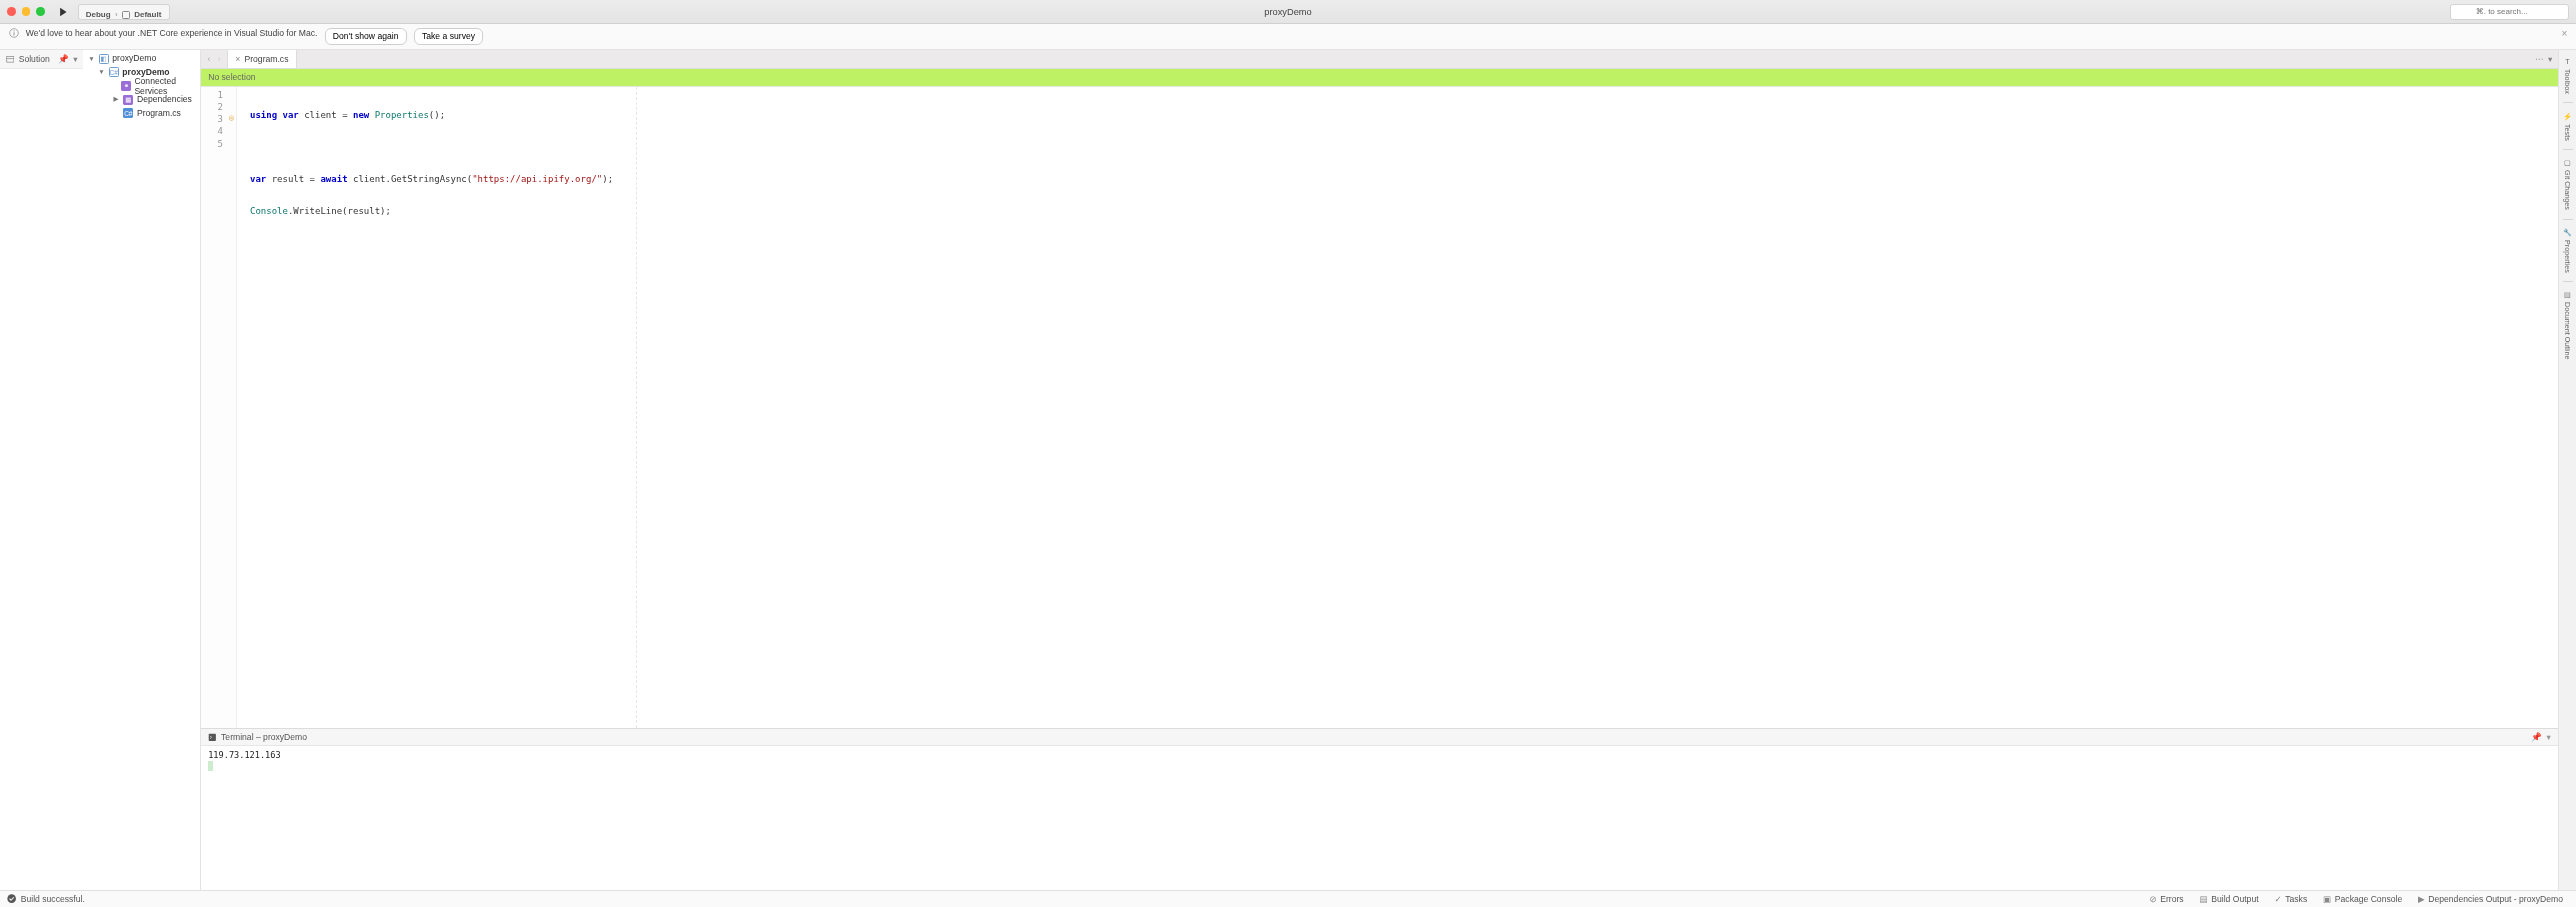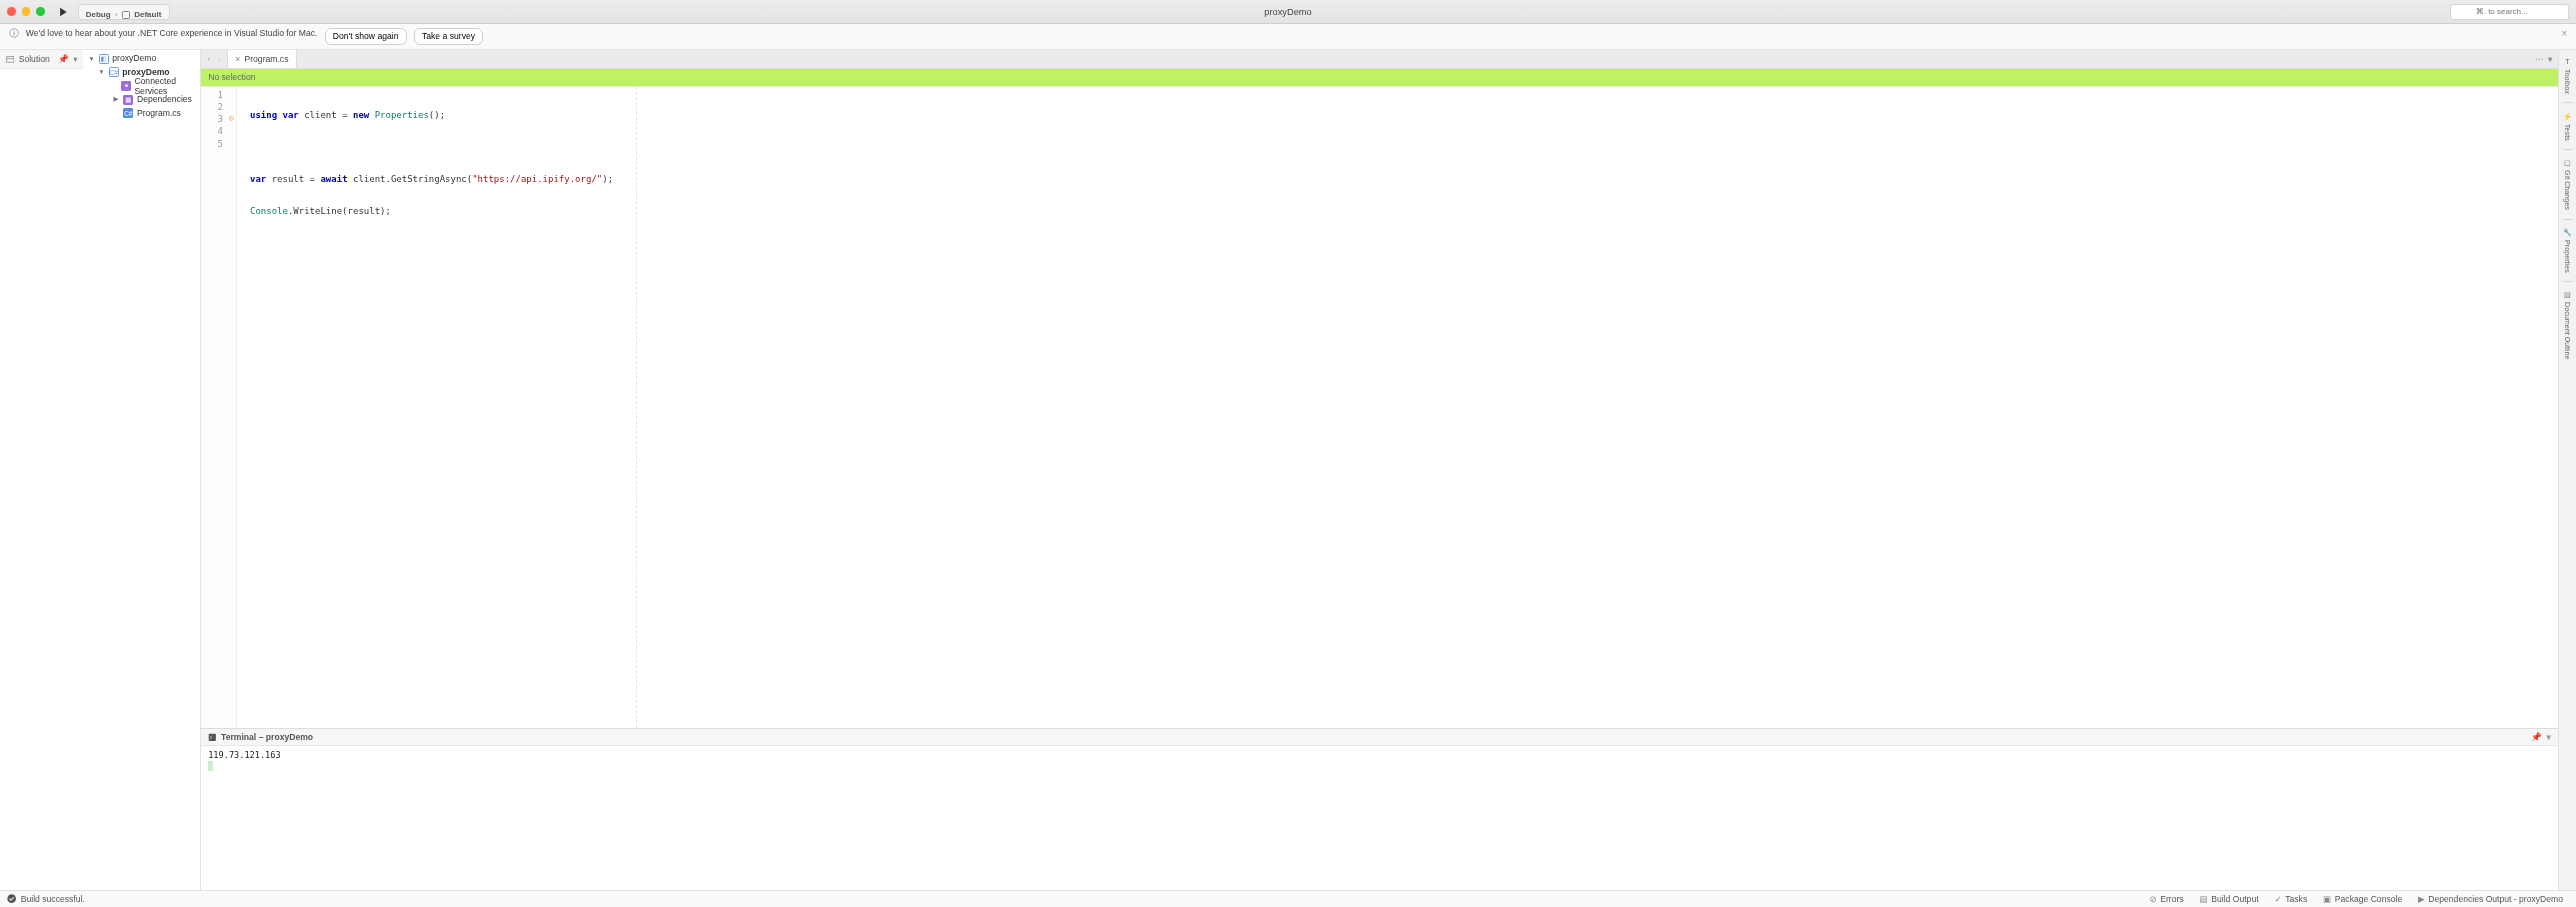--- a/index.html
+++ b/index.html
@@ -59,21 +59,21 @@
 .gutter .hint { position: absolute; right: 2.2px; color: #e8a33c; font-size: 8px; }
 .code-content { padding: 2.2px 7.2px 0 13px; white-space: pre; color: #333; }
 .code-content .line { height: 12.2px; line-height: 12.2px; }
 .kw { color: #0000c8; font-weight: bold; }
 .type { color: #0d766e; }
 .str { color: #a31515; }
 .col-guide { position: absolute; top: 0; bottom: 0; left: 435px; border-right: 0.7px dashed #e6e6e6; }
 
 
 .terminal-panel { height: 162px; border-top: 0.7px solid #dcdcdc; display: flex; flex-direction: column; background: #fff; }
-.terminal-header { height: 17px; display: flex; align-items: center; padding: 0 7.2px; gap: 4.3px; font-size: 8.6px; color: #555; background: #f6f6f6; border-bottom: 0.7px solid #e6e6e6; font-weight: bold; }
+.terminal-header { height: 17px; display: flex; align-items: center; padding: 0 7.2px; gap: 4.3px; font-size: 8.6px; color: #555; background: #f6f6f6; border-bottom: 0.7px solid #e6e6e6; }
 .terminal-header .spacer { flex: 1; }
 .terminal-body { flex: 1; font-family: Menlo, Consolas, monospace; font-size: 8.6px; padding: 4.3px 7.2px; color: #222; }
 .cursor-block { display: inline-block; width: 5px; height: 10px; background: #cdeccd; vertical-align: middle; }
 
 
 .right-strip { width: 18px; background: #f2f2f2; border-left: 0.7px solid #e2e2e2; display: flex; flex-direction: column; align-items: center; padding-top: 2.9px; gap: 1.4px; }
 .right-strip .tool { writing-mode: vertical-rl; font-size: 7.2px; color: #666; padding: 4.3px 1.4px; cursor: pointer; display: flex; align-items: center; gap: 2.9px; }
 .right-strip .tool svg, .right-strip .tool .ico { writing-mode: horizontal-tb; }
 .right-strip .sep-h { width: 10px; height: 0.7px; background: #d5d5d5; margin: 2.9px 0; }
 

